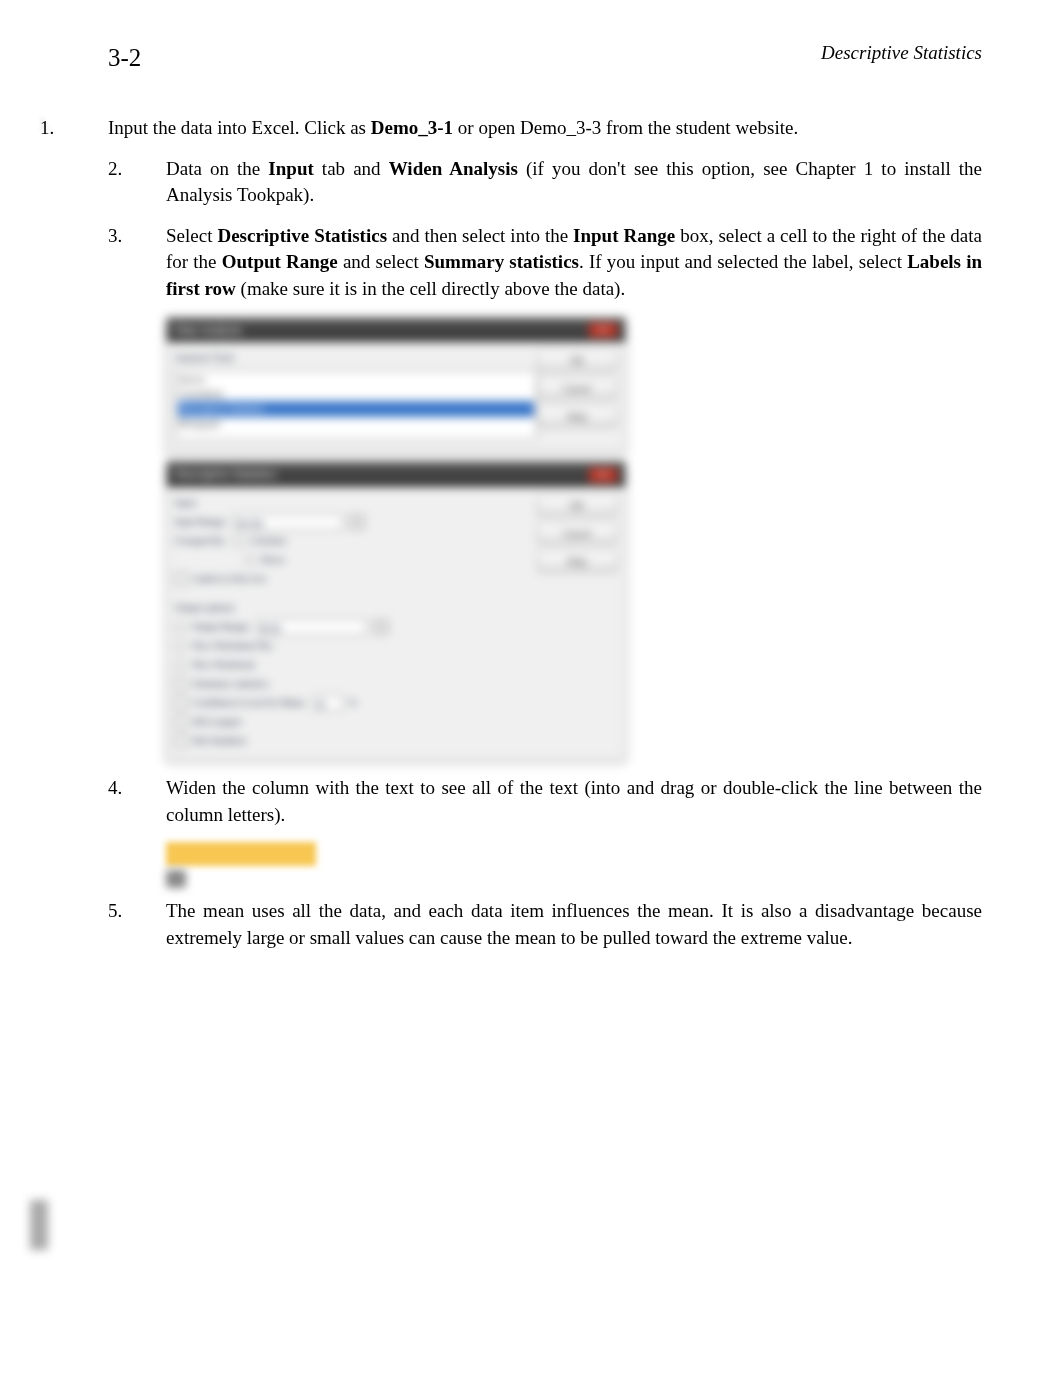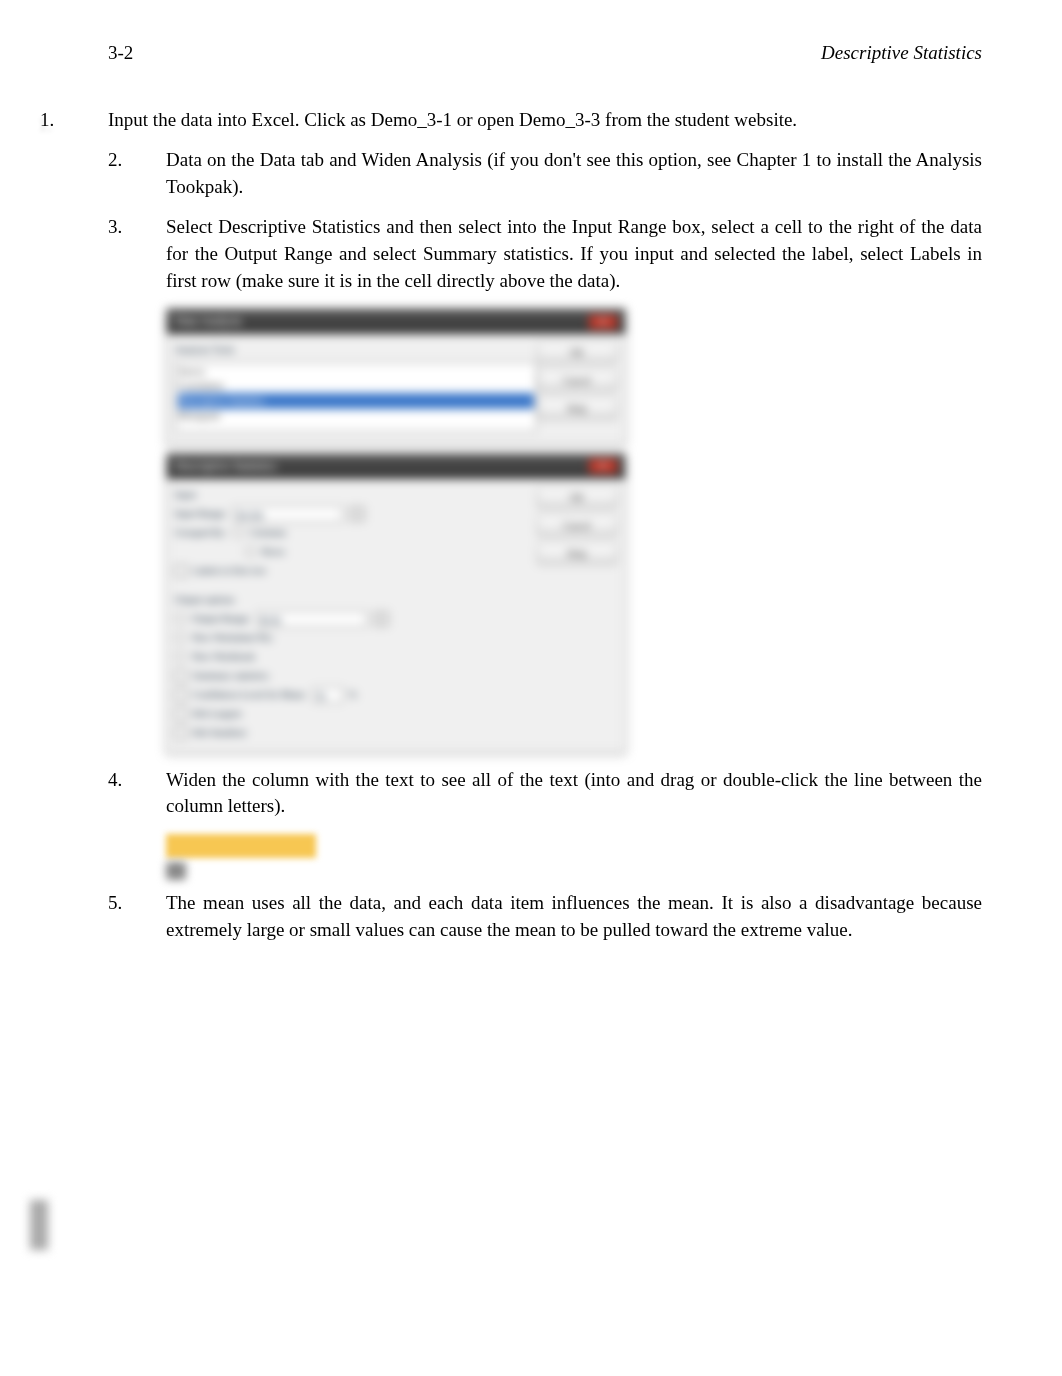--- a/index.html
+++ b/index.html
@@ -20,21 +20,21 @@
     .page {
       padding: 40px 80px 0 40px;
     }
     .header-row {
       display: flex;
       justify-content: space-between;
       padding: 0 0 40px 0;
       margin-left: 68px;
     }
     .page-num {
-      font-size: 19px;
+      font-size: 25px;
       font-family: Liberation Serif, serif;
     }
     .page-title {
       font-style: italic;
       font-size: 19px;
     }
     .item {
       display: flex;
       margin-bottom: 14px;
     }
@@ -59,21 +59,21 @@
     }
     .inner-item .item-num {
       width: 58px;
       flex-shrink: 0;
     }
     .inner-item .item-body {
       flex: 1;
       text-align: justify;
     }
     .bold {
-      font-weight: normal;
+      font-weight: bold;
     }
     .figures {
       margin: 14px 0 14px 126px;
       filter: blur(5px);
     }
     .dialog {
       background: #f0f0f0;
       border: 1px solid #bbb;
       width: 460px;
       margin-bottom: 8px;
@@ -228,21 +228,21 @@
     <div class="item-num">1.</div>
     <div class="item-body">
       <span>Input the data into Excel. Click as </span><span class="bold">Demo_3-1</span><span> or open Demo_3-3 from the student website.</span>
     </div>
   </div>
 
   <div class="inner-list">
     <div class="inner-item">
       <div class="item-num">2.</div>
       <div class="item-body">
-        <span>Data on the </span><span class="bold">Data</span><span> tab and </span><span class="bold">Widen Analysis</span><span> (if you don't see this option, see Chapter 1 to install the Analysis Tookpak).</span>
+        <span>Data on the </span><span class="bold">Input</span><span> tab and </span><span class="bold">Widen Analysis</span><span> (if you don't see this option, see Chapter 1 to install the Analysis Tookpak).</span>
       </div>
     </div>
 
     <div class="inner-item">
       <div class="item-num">3.</div>
       <div class="item-body">
         <span>Select </span><span class="bold">Descriptive Statistics</span><span> and then select into the </span><span class="bold">Input Range</span><span> box, select a cell to the right of the data for the </span><span class="bold">Output Range</span><span> and select </span><span class="bold">Summary statistics</span><span>. If you input and selected the label, select </span><span class="bold">Labels in first row</span><span> (make sure it is in the cell directly above the data).</span>
       </div>
     </div>
   </div>

